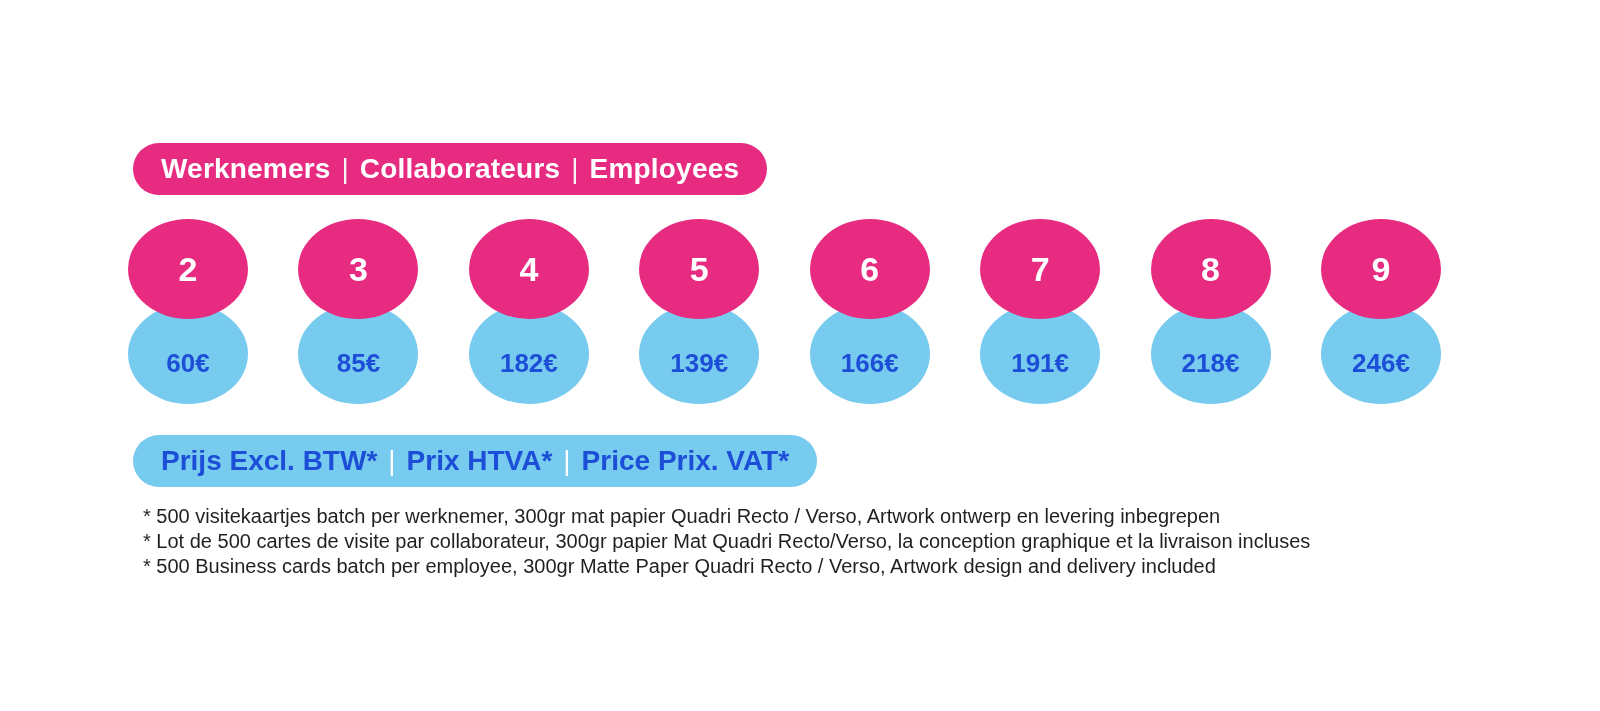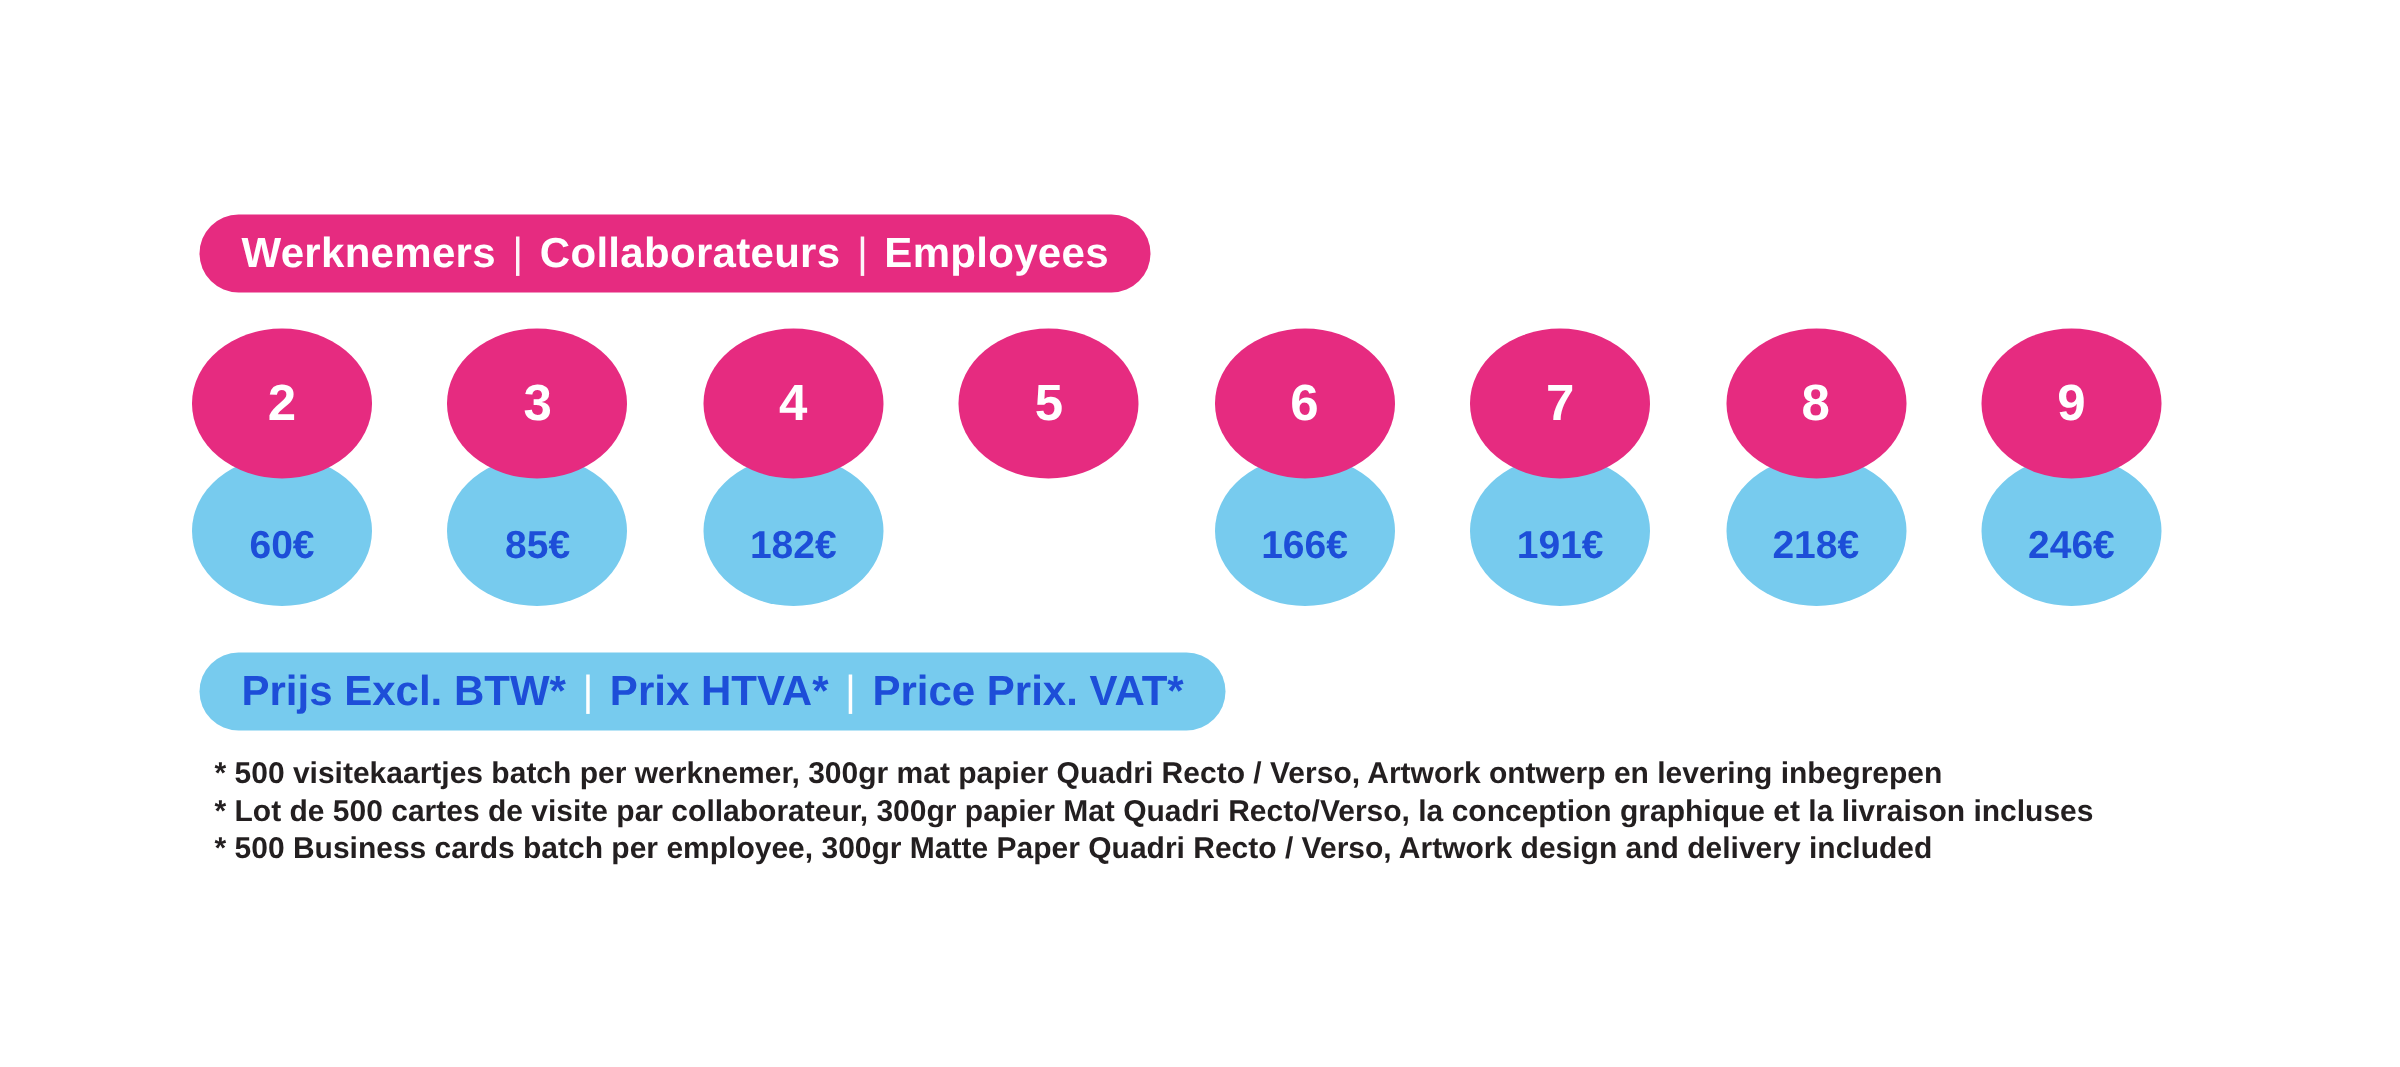--- a/index.html
+++ b/index.html
@@ -128,21 +128,20 @@
     font-weight: normal;
     padding: 0 11px;
   }
 
   
   .notes {
     position: absolute;
     left: 143px;
     top: 490px;
     width: 1380px;
-    font-weight: bold;
   }
   .note {
     color: #231f20;
     font-size: 20px;
     line-height: 25px;
     white-space: nowrap;
   }
 </style>
 </head>
 <body>
@@ -183,20 +182,23 @@
       </div>
       <div class="bubble bubble-bottom">
         <span class="lbl">182€</span>
       </div>
     </div>
 
     <div class="col">
       <div class="bubble bubble-top">
         <span class="lbl">5</span>
       </div>
+      <div class="bubble bubble-bottom">
+        <span class="lbl">139€</span>
+      </div>
     </div>
 
     <div class="col">
       <div class="bubble bubble-top">
         <span class="lbl">6</span>
       </div>
       <div class="bubble bubble-bottom">
         <span class="lbl">166€</span>
       </div>
     </div>

